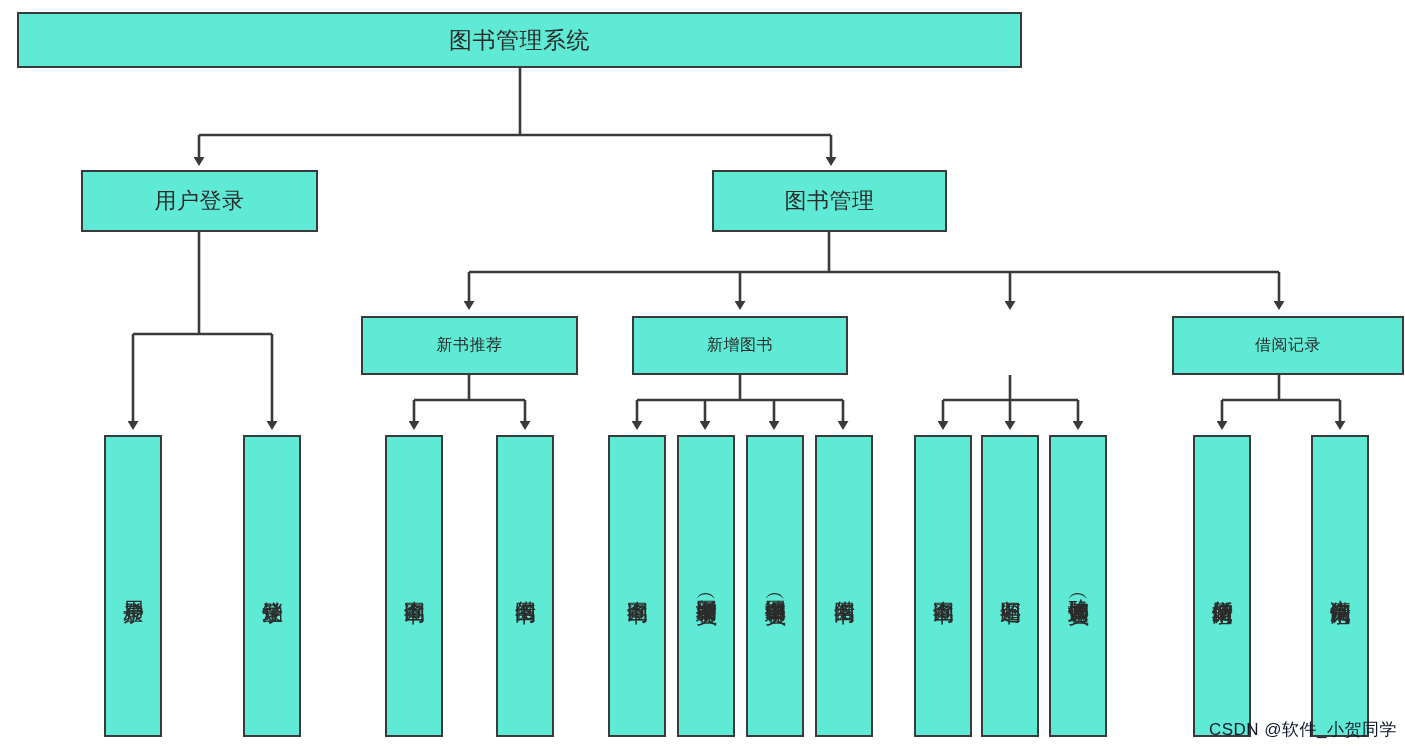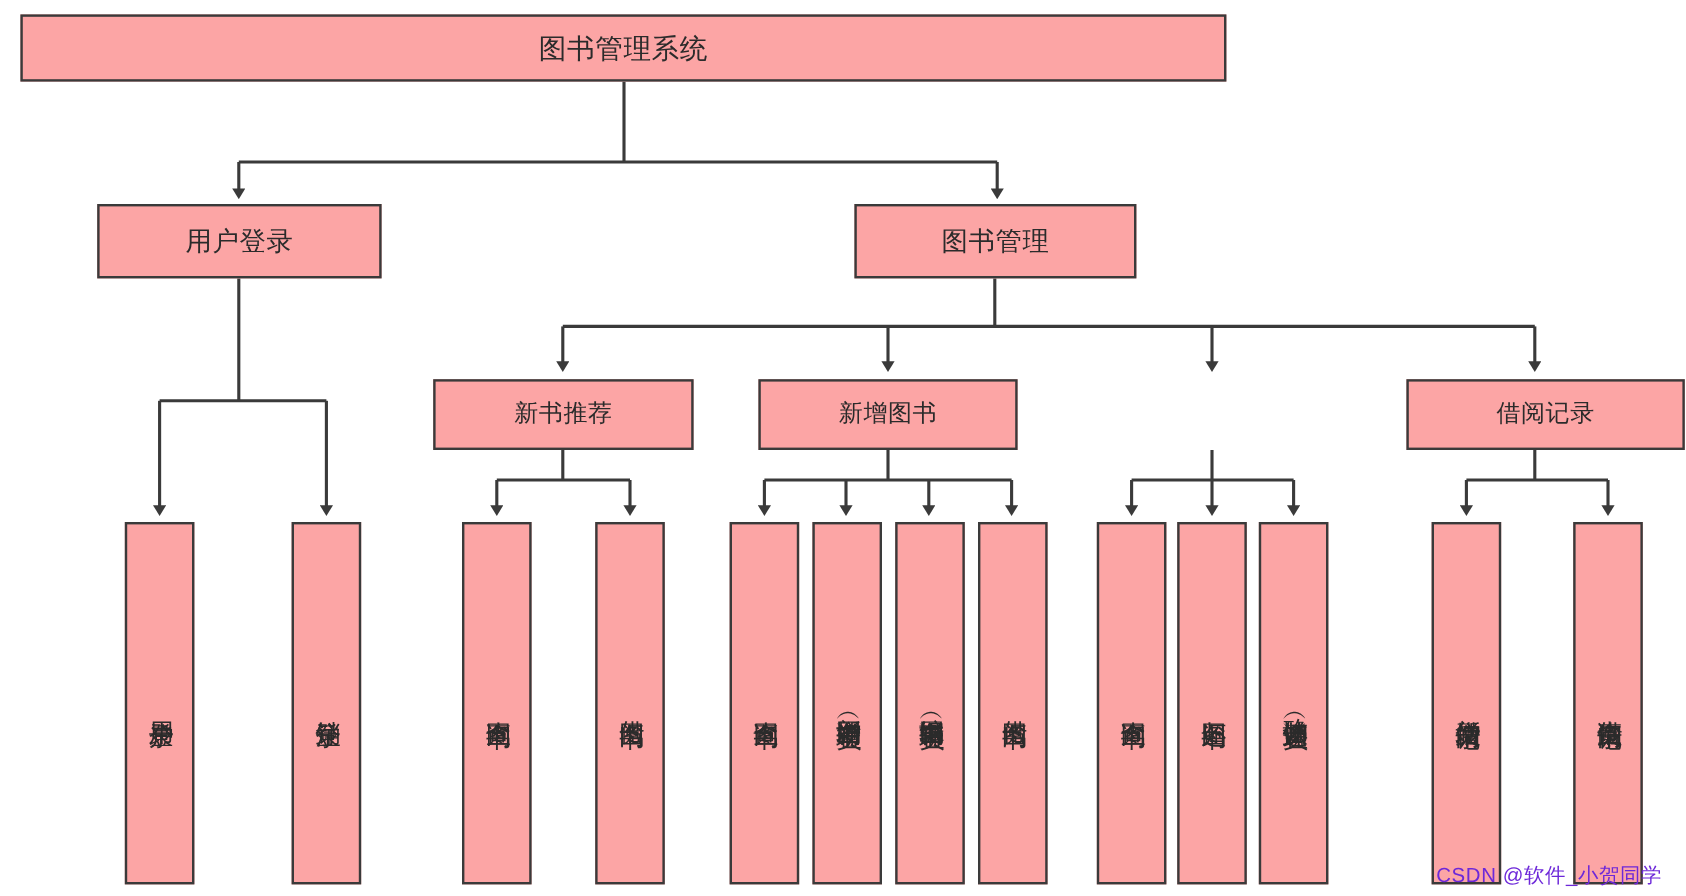--- a/index.html
+++ b/index.html
@@ -20,58 +20,58 @@
     left: 0;
     top: 0;
     width: 1405px;
     height: 747px;
     pointer-events: none;
   }
   .node {
     position: absolute;
     box-sizing: border-box;
     border: 2px solid #3a3a3a;
-    background: #fca5a5;
+    background: #5eead4;
     color: #2b2b2b;
     display: flex;
     align-items: center;
     justify-content: center;
     z-index: 2;
   }
   .node .label {
     font-size: 22px;
     line-height: 1.15;
     letter-spacing: 0.5px;
     white-space: nowrap;
   }
   .node.root .label { font-size: 23px; }
   .node.lvl2 .label { font-size: 22px; }
-  .node.lvl3 .label { font-size: 20px; }
+  .node.lvl3 .label { font-size: 16px; }
   .node.leaf {
     align-items: center;
     justify-content: center;
     padding-top: 4px;
     padding-bottom: 4px;
   }
   .node.leaf .label {
     writing-mode: vertical-rl;
     text-orientation: upright;
     font-size: 21px;
     line-height: 1.28;
     letter-spacing: 1px;
     white-space: normal;
     max-height: 100%;
     text-align: center;
   }
   #watermark {
     position: absolute;
-    right: 20px;
+    right: 8px;
     bottom: 6px;
     font-size: 17px;
-    color: #6d28d9;
+    color: #0f172a;
     letter-spacing: 0.5px;
     z-index: 5;
     white-space: nowrap;
   }
 </style>
 </head>
 <body>
 
 <div id="canvas">
 

